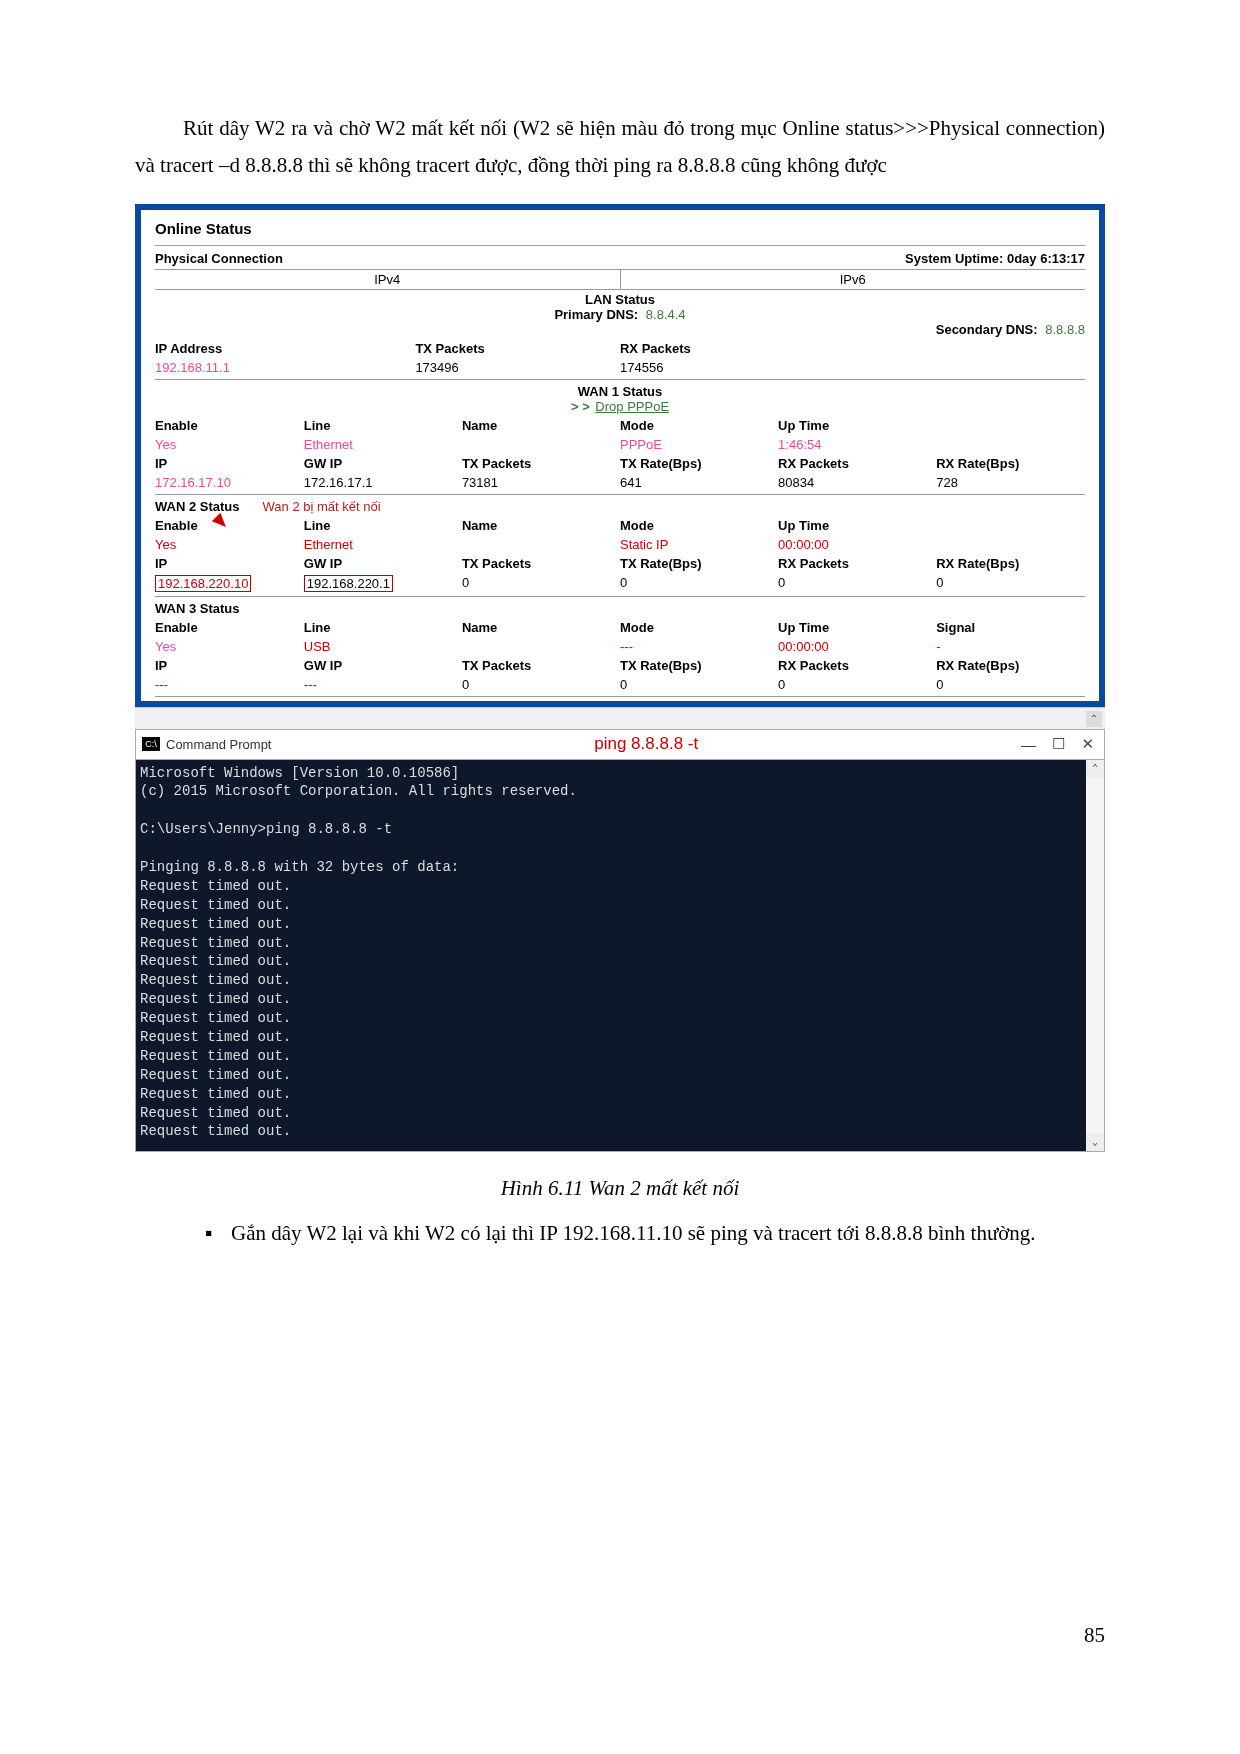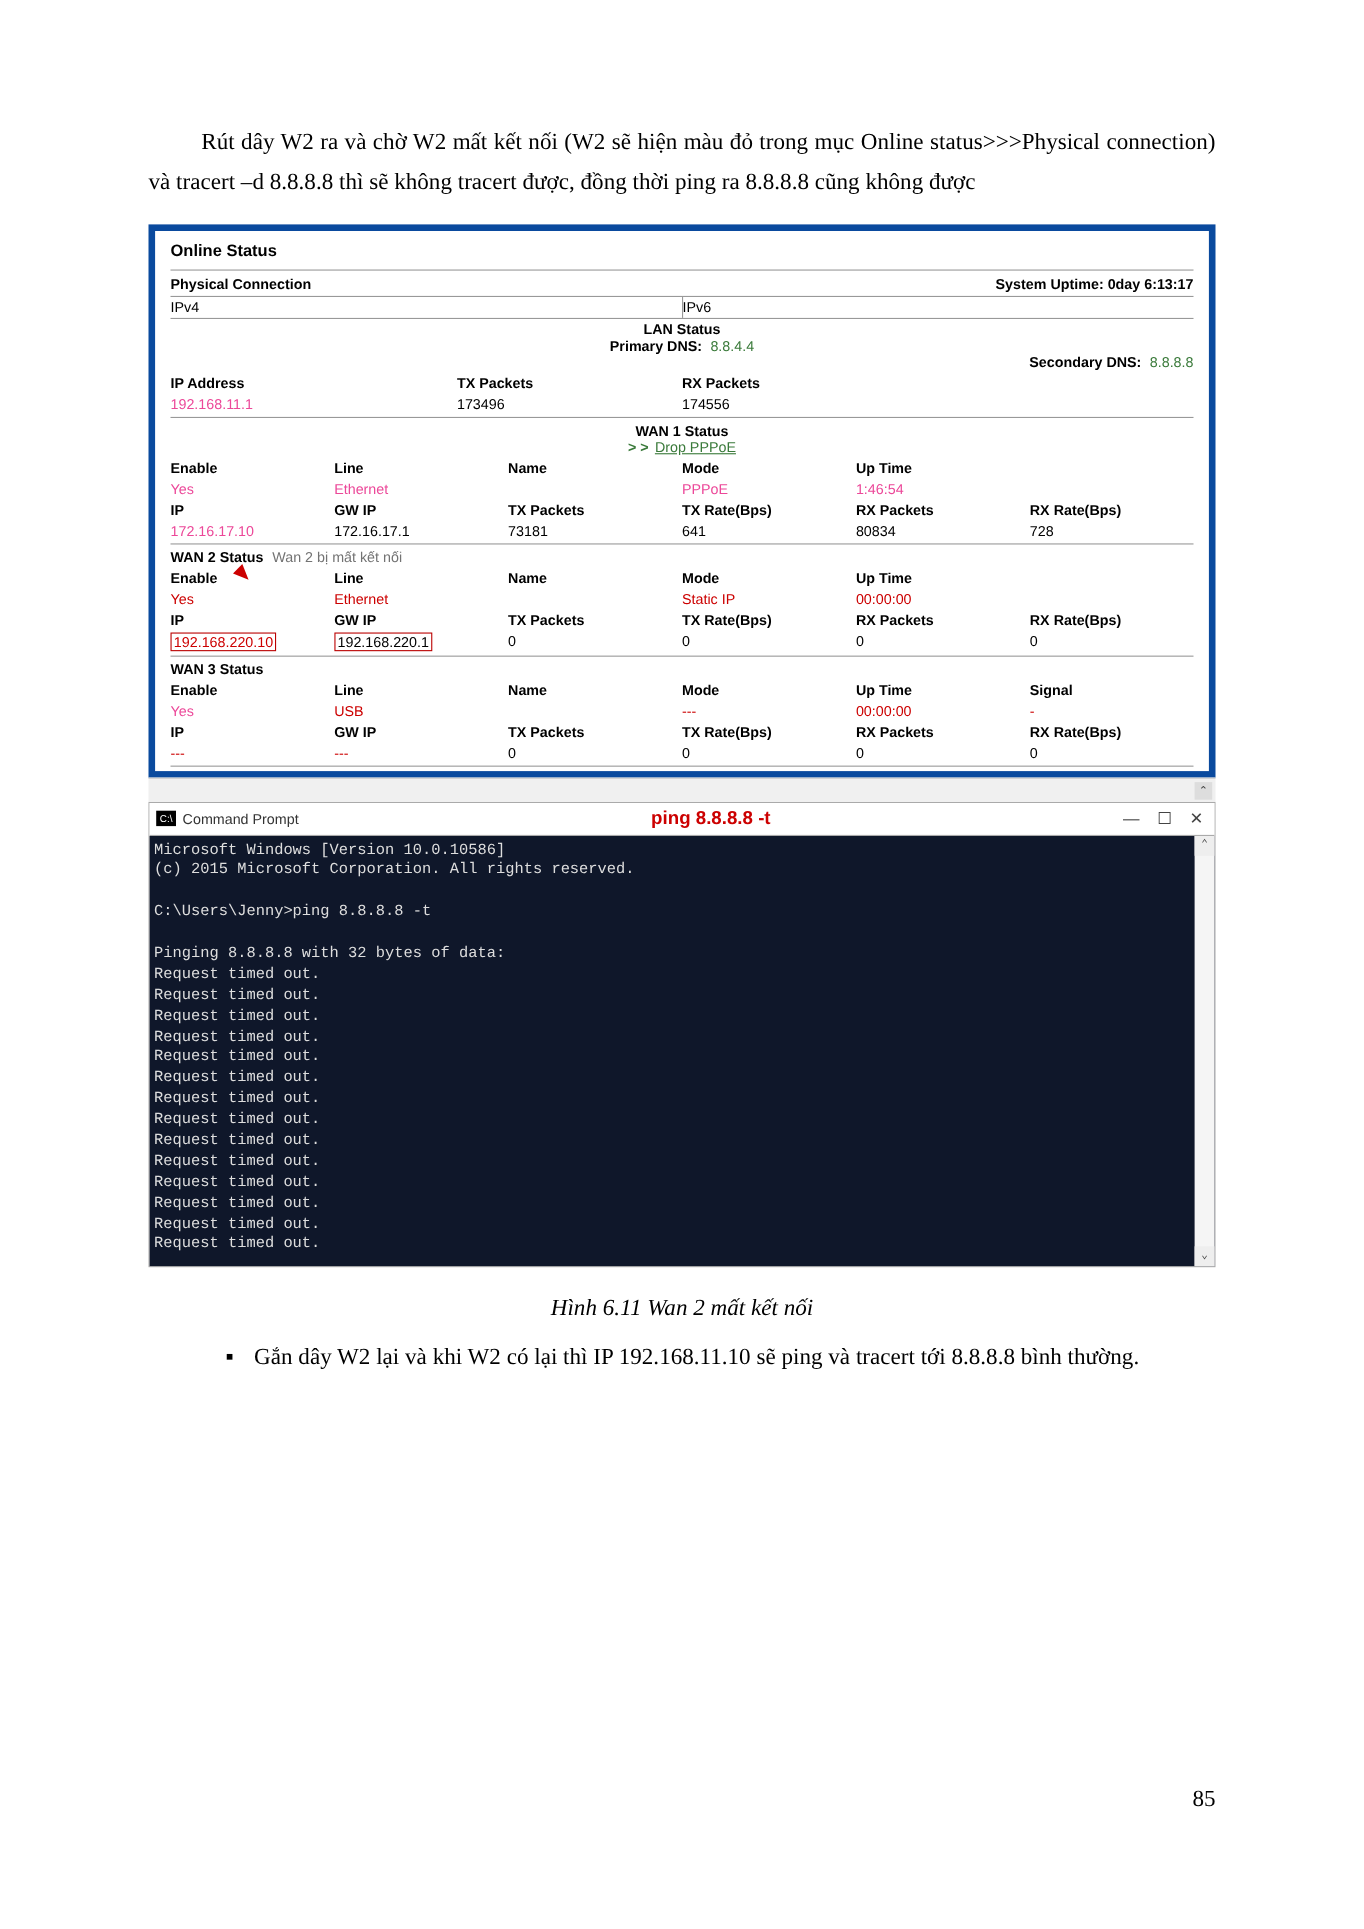--- a/index.html
+++ b/index.html
@@ -30,36 +30,36 @@
       font-size: 13px;
       color: #000;
     }
     .router-inner { padding: 6px 14px 2px 14px; border-radius: 19px; }
     .sec-title { font-weight: bold; font-size: 15px; padding: 4px 0 6px 0; }
     .hr { border-top: 1px solid #999; margin: 2px 0; }
     .phys-header { display: flex; align-items: center; padding: 3px 0; }
     .phys-header .pc-label { font-weight: bold; flex: 0 0 42%; }
     .phys-header .up { flex: 1; text-align: right; font-weight: bold; }
     .ipv-row { display: flex; border-top: 1px solid #999; border-bottom: 1px solid #999; }
-    .ipv-cell { flex: 1; padding: 2px 0; border-right: 1px solid #999; }
+    .ipv-cell { flex: 1; text-align: center; padding: 2px 0; border-right: 1px solid #999; }
     .ipv-cell:last-child { border-right: none; }
     .lan-row { display: flex; align-items: center; padding: 2px 0; flex-direction: column; }
     .lan-row .l1 { flex: 0 0 28%; font-weight: bold; }
     .lan-row .dns { font-weight: bold; }
     .lan-row .dnsv { color: #3a7a3a; margin-left: 4px; }
     .lan-row .right { margin-left: auto; }
     .grid6 { display: grid; grid-template-columns: 16% 17% 17% 17% 17% 16%; padding: 2px 0; }
     .grid6 .h { font-weight: bold; }
     .green { color: #ec4899; }
     .red { color: #c00; }
     .dashred { color: #c00; }
     .wan2-boxed { border: 1px solid #b00; padding: 0 2px; display: inline-block; }
     .wan-title { font-weight: bold; }
     .wan-title-row { display: flex; align-items: center; gap: 8px; padding: 2px 0; position: relative; }
-    .annot { color: #737373; font-size: 13px; }
+    .annot { color: #b91c1c; font-size: 13px; margin-left: 15px; }
     .arrow {
       position: absolute;
       left: 60px;
       top: 18px;
       width: 0; height: 0;
       border-left: 6px solid transparent;
       border-right: 6px solid transparent;
       border-top: 14px solid #c00;
       transform: rotate(-45deg);
     }
@@ -89,21 +89,21 @@
       width: 18px; height: 14px;
       background: #000;
       color: #fff;
       font-size: 9px;
       display: inline-flex;
       align-items: center;
       justify-content: center;
       margin: 0 6px;
     }
     .cmd-label { font-size: 13px; color: #333; }
-    .cmd-ping { flex: 1; text-align: center; color: #c00; font-weight: bold; font-size: 17px; }
+    .cmd-ping { flex: 1; text-align: center; color: #c00; font-weight: normal; font-size: 17px; }
     .cmd-btns { display: flex; gap: 16px; align-items: center; padding-right: 10px; }
     .cmd-btns span { font-size: 15px; color: #444; }
     .cmd-body {
       background: #0f172a;
       color: #ddd;
       font-family: Consolas, "Courier New", monospace;
       font-size: 14px;
       padding: 4px 8px 10px 4px;
       white-space: pre;
       line-height: 1.35;

